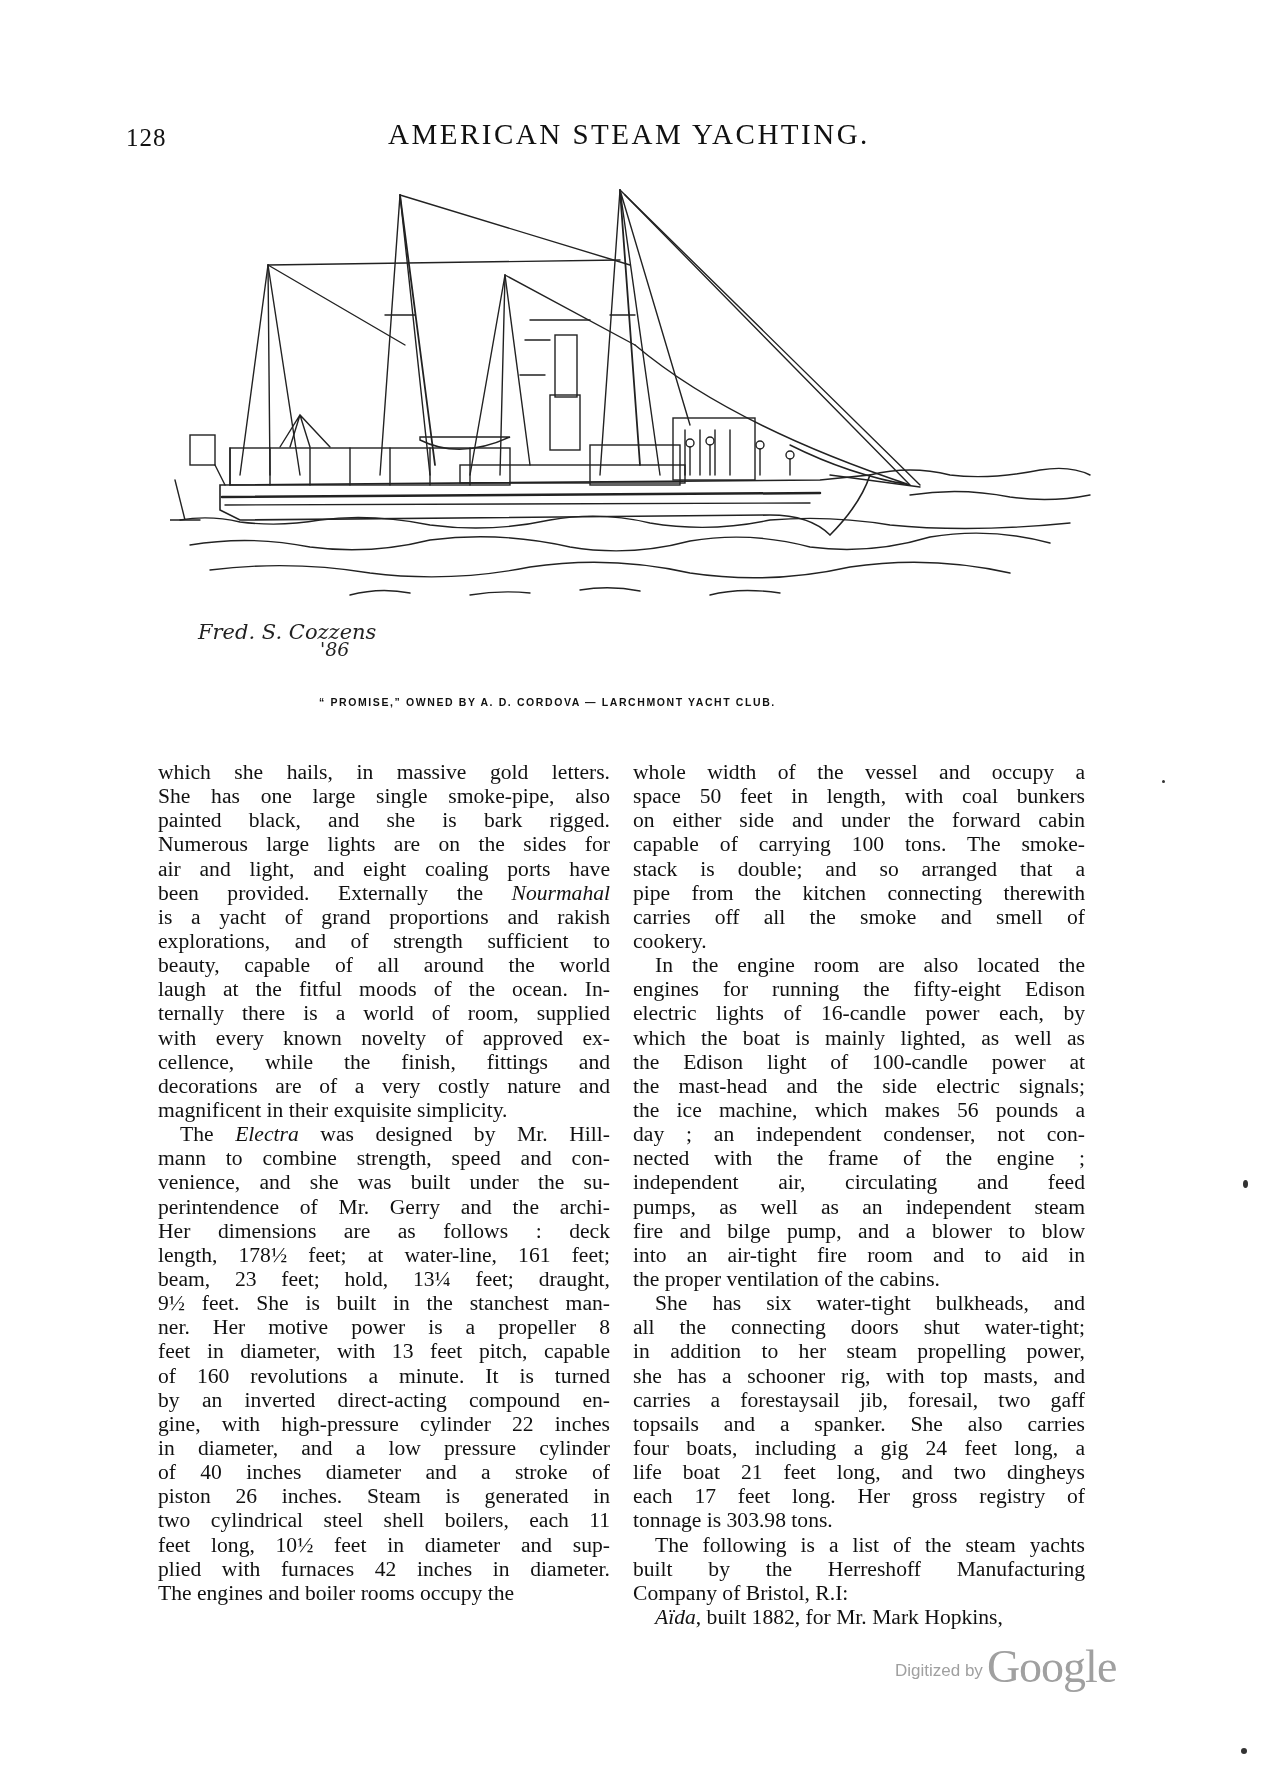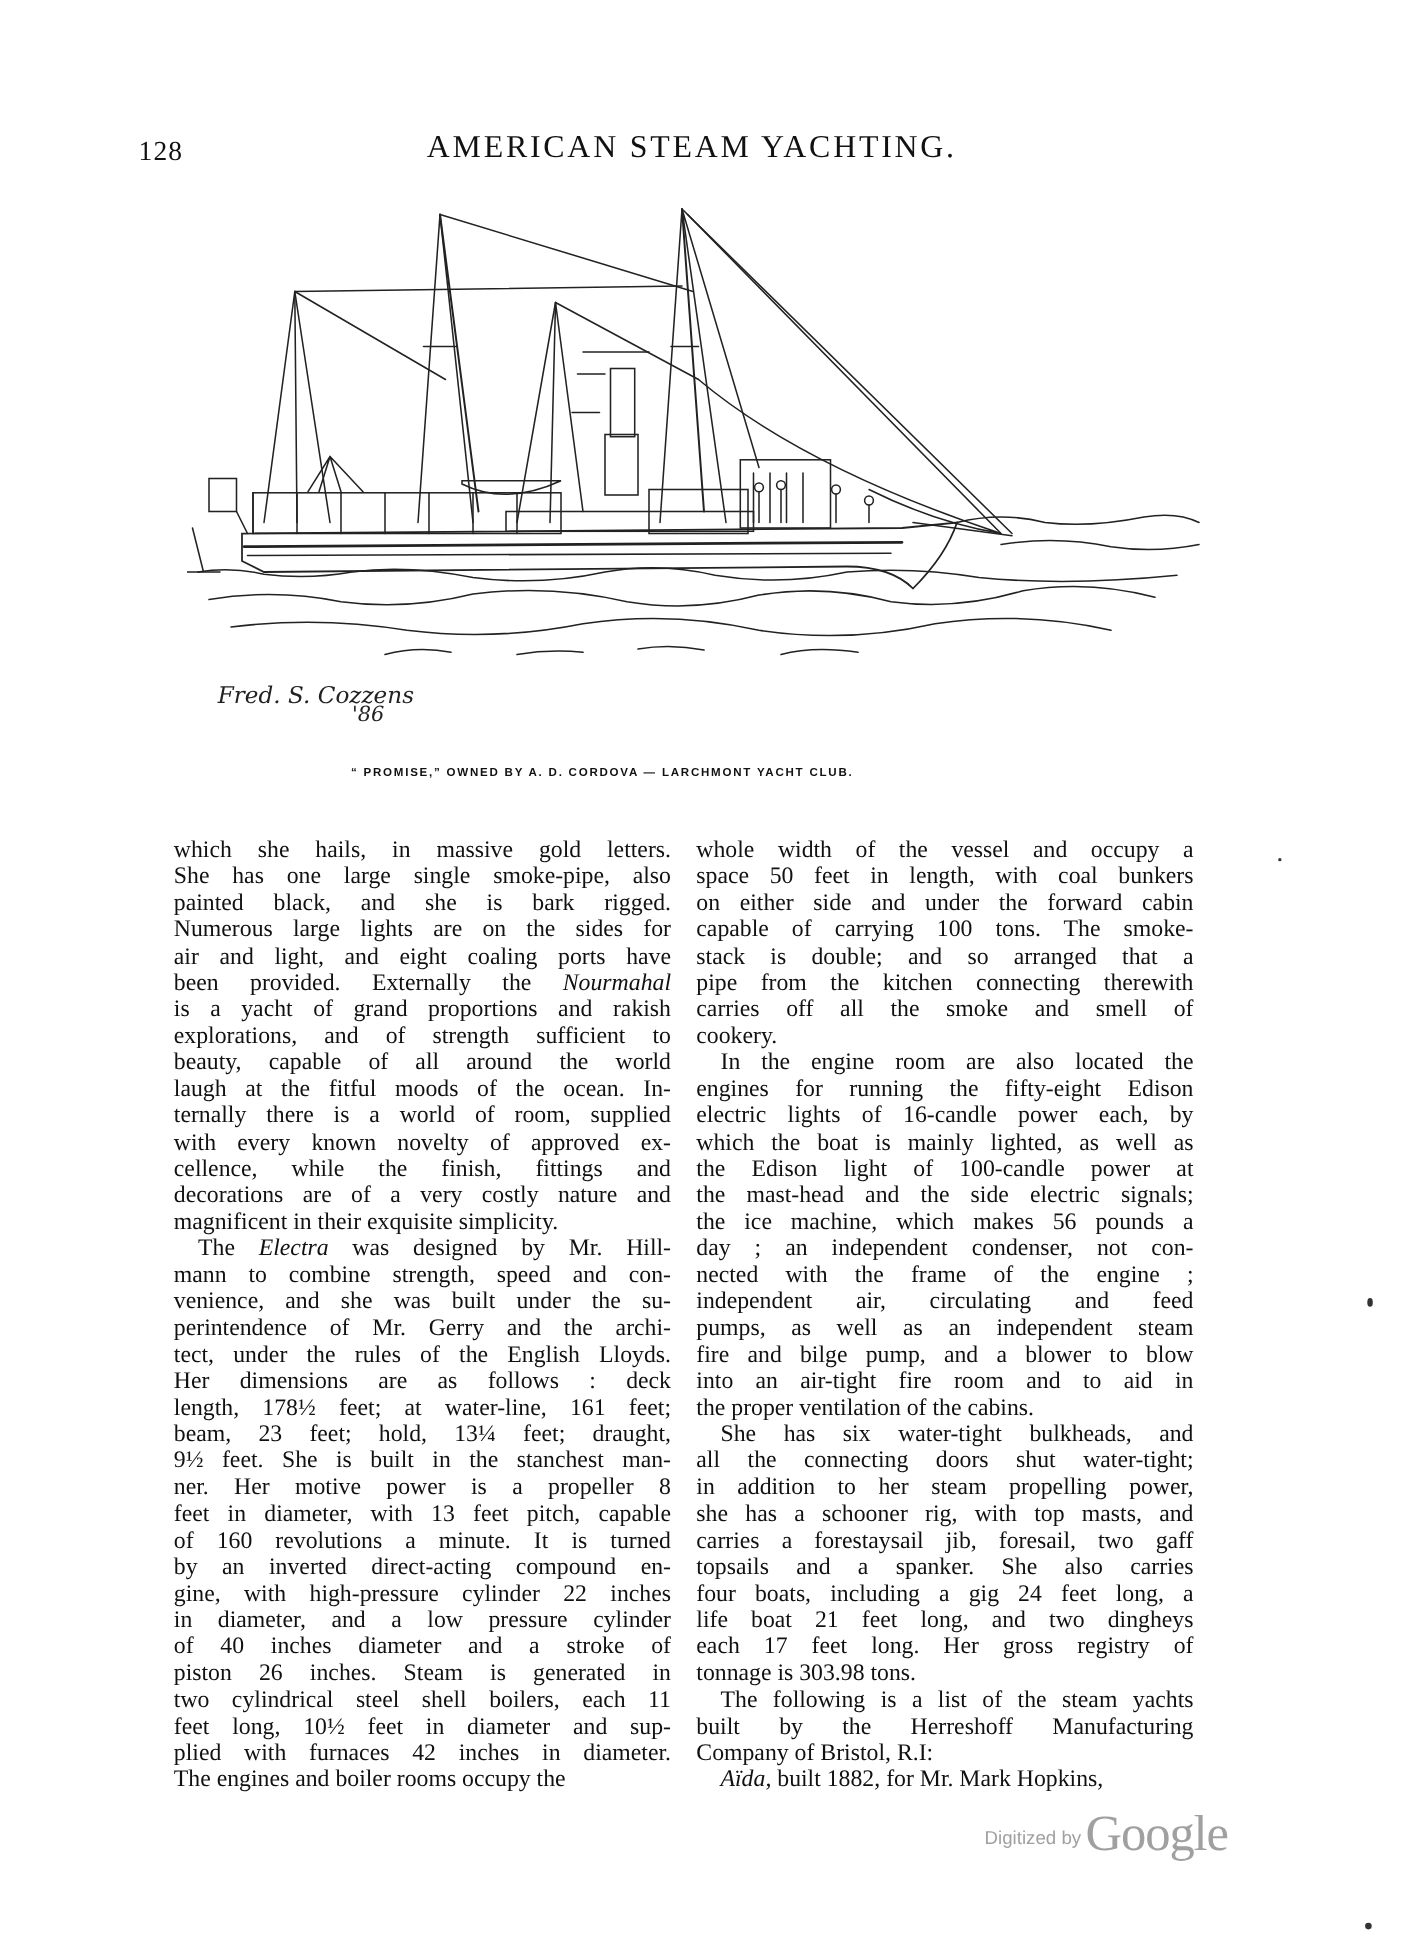--- a/index.html
+++ b/index.html
@@ -133,21 +133,20 @@
       <span class="line">laugh at the fitful moods of the ocean. In-</span>
       <span class="line">ternally there is a world of room, supplied</span>
       <span class="line">with every known novelty of approved ex-</span>
       <span class="line">cellence, while the finish, fittings and</span>
       <span class="line">decorations are of a very costly nature and</span>
       <span class="line last">magnificent in their exquisite simplicity.</span>
       <span class="line indent">The <i>Electra</i> was designed by Mr. Hill-</span>
       <span class="line">mann to combine strength, speed and con-</span>
       <span class="line">venience, and she was built under the su-</span>
       <span class="line">perintendence of Mr. Gerry and the archi-</span>
-      <span class="line">tect, under the rules of the English Lloyds.</span>
       <span class="line">Her dimensions are as follows : deck</span>
       <span class="line">length, 178½ feet; at water-line, 161 feet;</span>
       <span class="line">beam, 23 feet; hold, 13¼ feet; draught,</span>
       <span class="line">9½ feet. She is built in the stanchest man-</span>
       <span class="line">ner. Her motive power is a propeller 8</span>
       <span class="line">feet in diameter, with 13 feet pitch, capable</span>
       <span class="line">of 160 revolutions a minute. It is turned</span>
       <span class="line">by an inverted direct-acting compound en-</span>
       <span class="line">gine, with high-pressure cylinder 22 inches</span>
       <span class="line">in diameter, and a low pressure cylinder</span>

